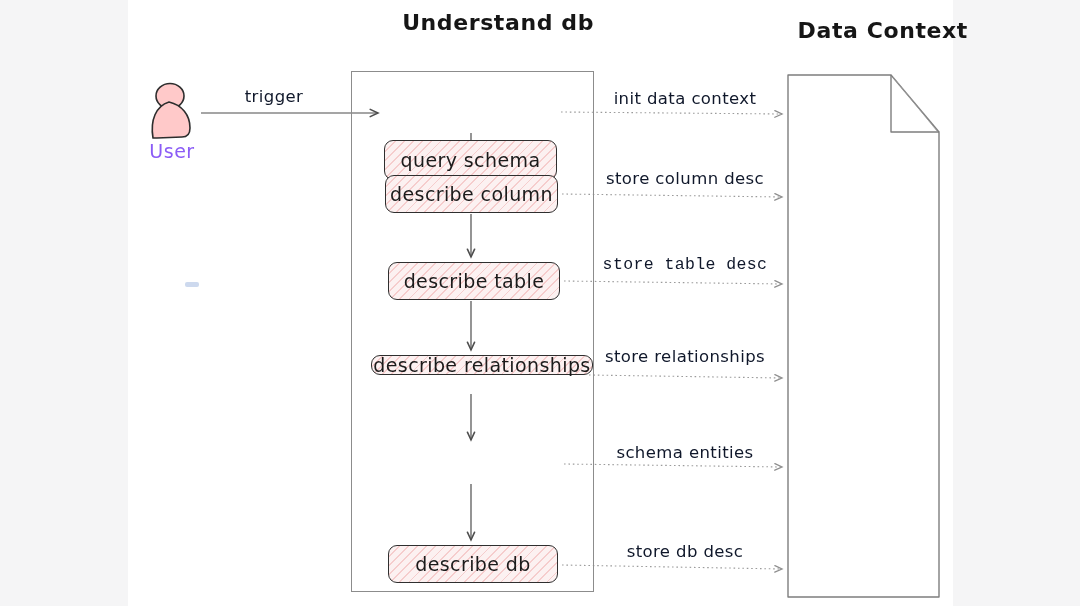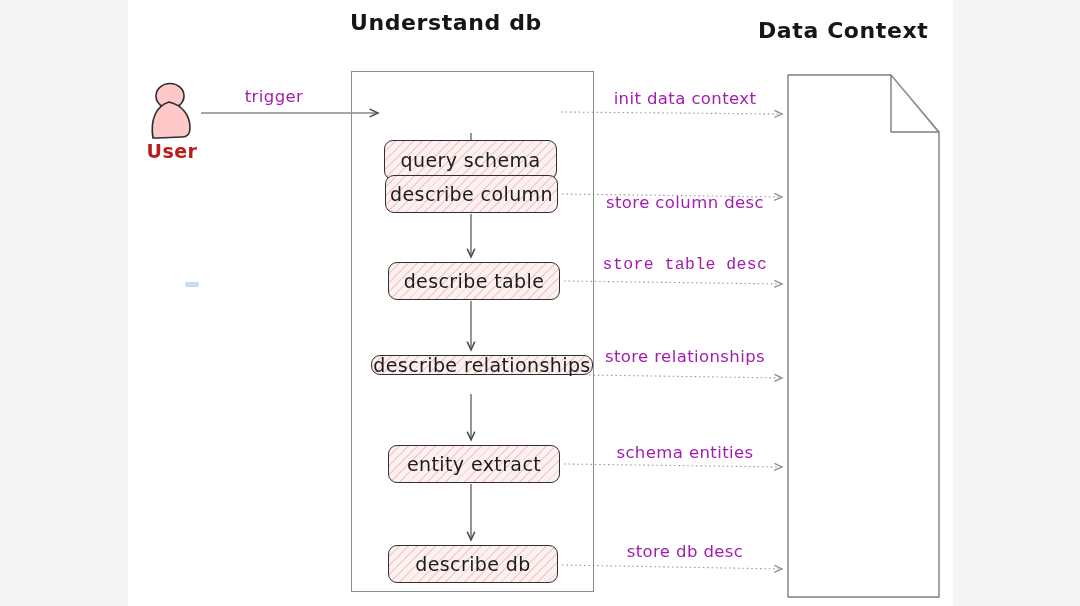--- a/index.html
+++ b/index.html
@@ -9,42 +9,42 @@
     background: #f5f5f6;
     position: relative;
   }
   .page { position: absolute; left: 0; top: 0; width: 1080px; height: 606px; background: #f5f5f6; }
   .canvas { position: absolute; left: 128px; top: 0; width: 825px; height: 606px; background: #ffffff; }
   .abs { position: absolute; }
   svg.overlay { position: absolute; left: 0; top: 0; width: 1080px; height: 606px; pointer-events: none; }
 
   .diagram-title {
     font-size: 22px; font-weight: 600; color: #161616;
-    letter-spacing: 0.6px; text-align: left;
+    letter-spacing: 0.6px; text-align: right;
   }
   .frame {
     border: 1.4px solid #8c8c8c; background: transparent;
   }
   .pbox {
     background-color: #fcf1f1;
     background-image: repeating-linear-gradient(135deg,
       rgba(238,160,160,0.45) 0px, rgba(238,160,160,0.45) 1.3px,
       transparent 1.3px, transparent 6.5px);
     border: 1.6px solid #2f2f2f;
     border-radius: 9px;
     display: flex; align-items: center; justify-content: center;
     font-size: 19px; font-weight: 500; color: #1b1b1b;
     letter-spacing: 0.4px;
   }
   .arrow-label {
-    font-size: 16.5px; font-weight: 500; color: #a21caf;
+    font-size: 16.5px; font-weight: 500; color: #0f172a;
     text-align: center; letter-spacing: 0.4px; white-space: nowrap;
   }
   .user-label {
-    font-size: 19px; font-weight: 700; color: #b91c1c;
+    font-size: 19px; font-weight: 400; color: #8b5cf6;
     text-align: center; letter-spacing: 0.5px;
   }
   .stray-mark {
     background: rgba(90,130,200,0.30);
     border-radius: 2px;
     filter: blur(0.5px);
   }
 </style>
 </head>
 <body>
@@ -99,24 +99,23 @@
   <div class="abs user-label" style="left:143px; top:140px; width:58px;">User</div>
 
   <div class="abs arrow-label" style="left:224px; top:87px; width:100px;">trigger</div>
 
   <div class="abs frame" style="left:351px; top:71px; width:243px; height:521px;"></div>
 
   <div class="abs pbox" style="left:384px; top:92px;  width:173px; height:40px;margin-top:48px;">query schema</div>
   <div class="abs pbox" style="left:385px; top:175px; width:173px; height:38px;">describe column</div>
   <div class="abs pbox" style="left:388px; top:262px; width:172px; height:38px;">describe table</div>
   <div class="abs pbox" style="left:371px; top:355px; width:222px; height:20px;">describe relationships</div>
-  <div class="abs pbox" style="left:388px; top:445px; width:172px; height:38px;">entity extract</div>
   <div class="abs pbox" style="left:388px; top:545px; width:170px; height:38px;">describe db</div>
 
   <div class="abs arrow-label" style="left:560px; top:89px;  width:250px;">init data context</div>
-  <div class="abs arrow-label" style="left:560px; top:169px; width:250px;margin-top:24px;">store column desc</div>
+  <div class="abs arrow-label" style="left:560px; top:169px; width:250px;">store column desc</div>
   <div class="abs arrow-label" style="left:560px; top:255px; width:250px;font-family:Liberation Mono, monospace;">store table desc</div>
   <div class="abs arrow-label" style="left:560px; top:347px; width:250px;">store relationships</div>
   <div class="abs arrow-label" style="left:560px; top:443px; width:250px;">schema entities</div>
   <div class="abs arrow-label" style="left:560px; top:542px; width:250px;">store db desc</div>
 
   <div class="abs stray-mark" style="left:185px; top:282px; width:14px; height:5px;"></div>
 </div>
 
 </body></html>

